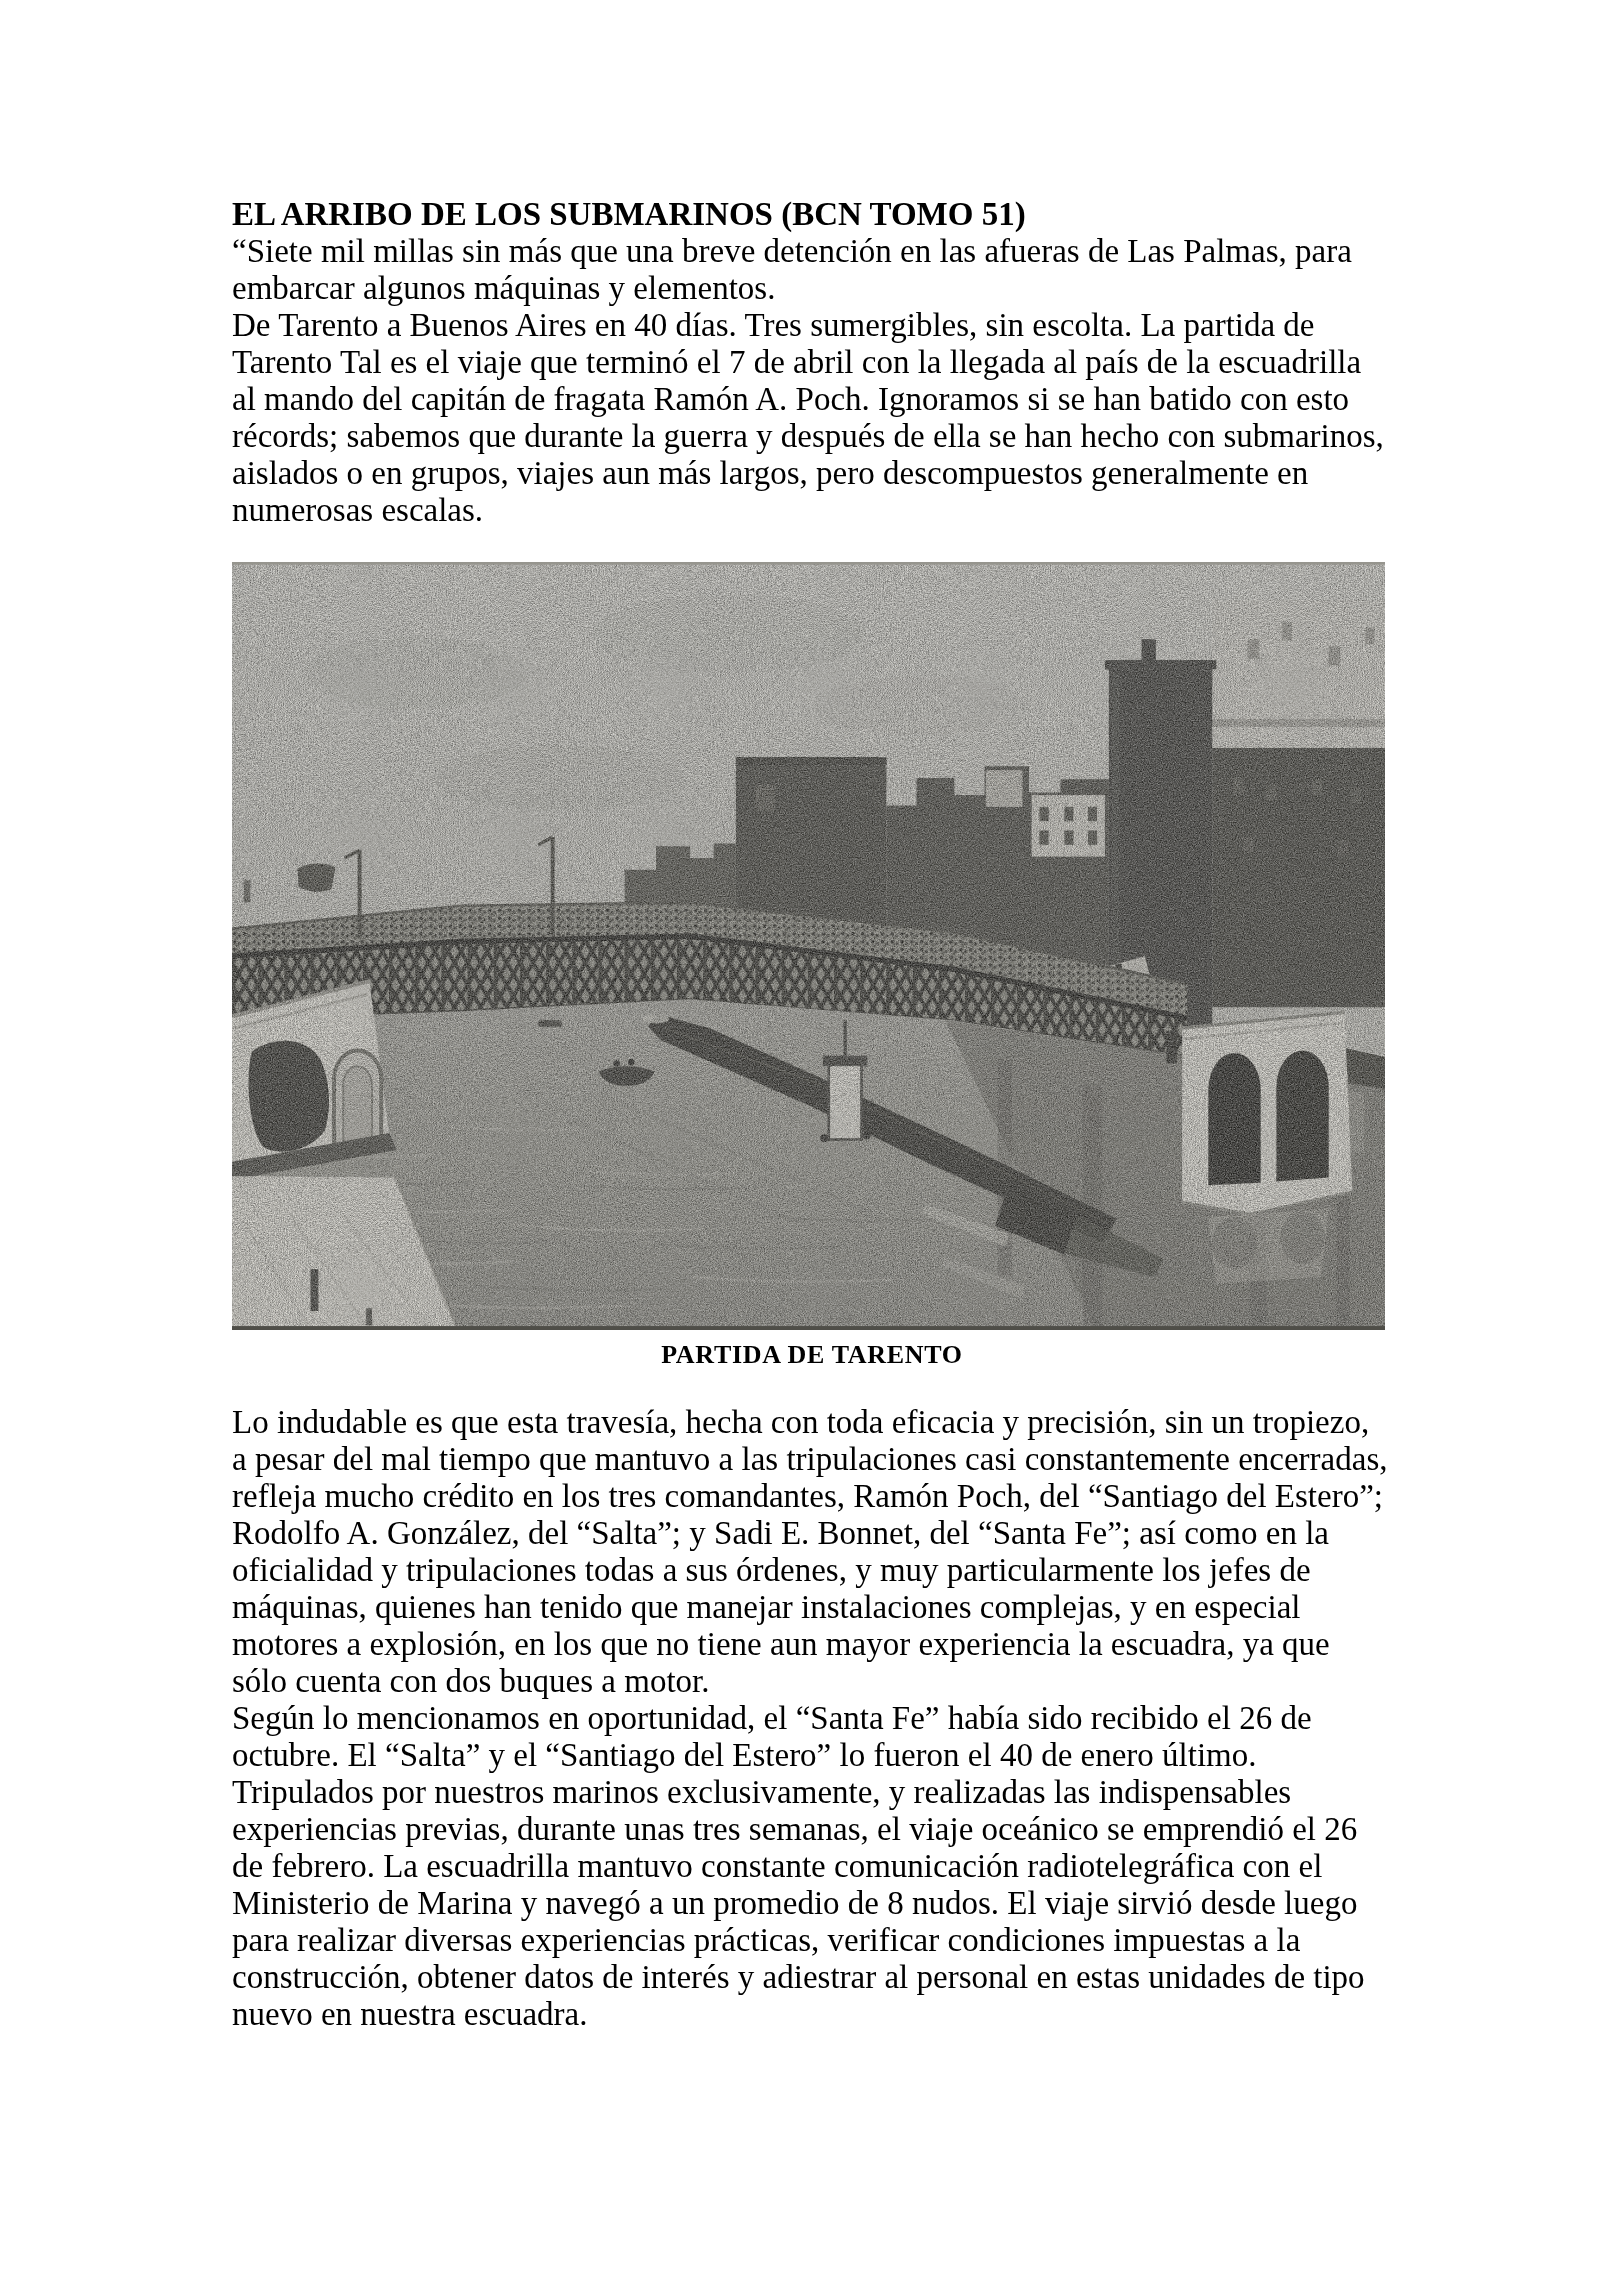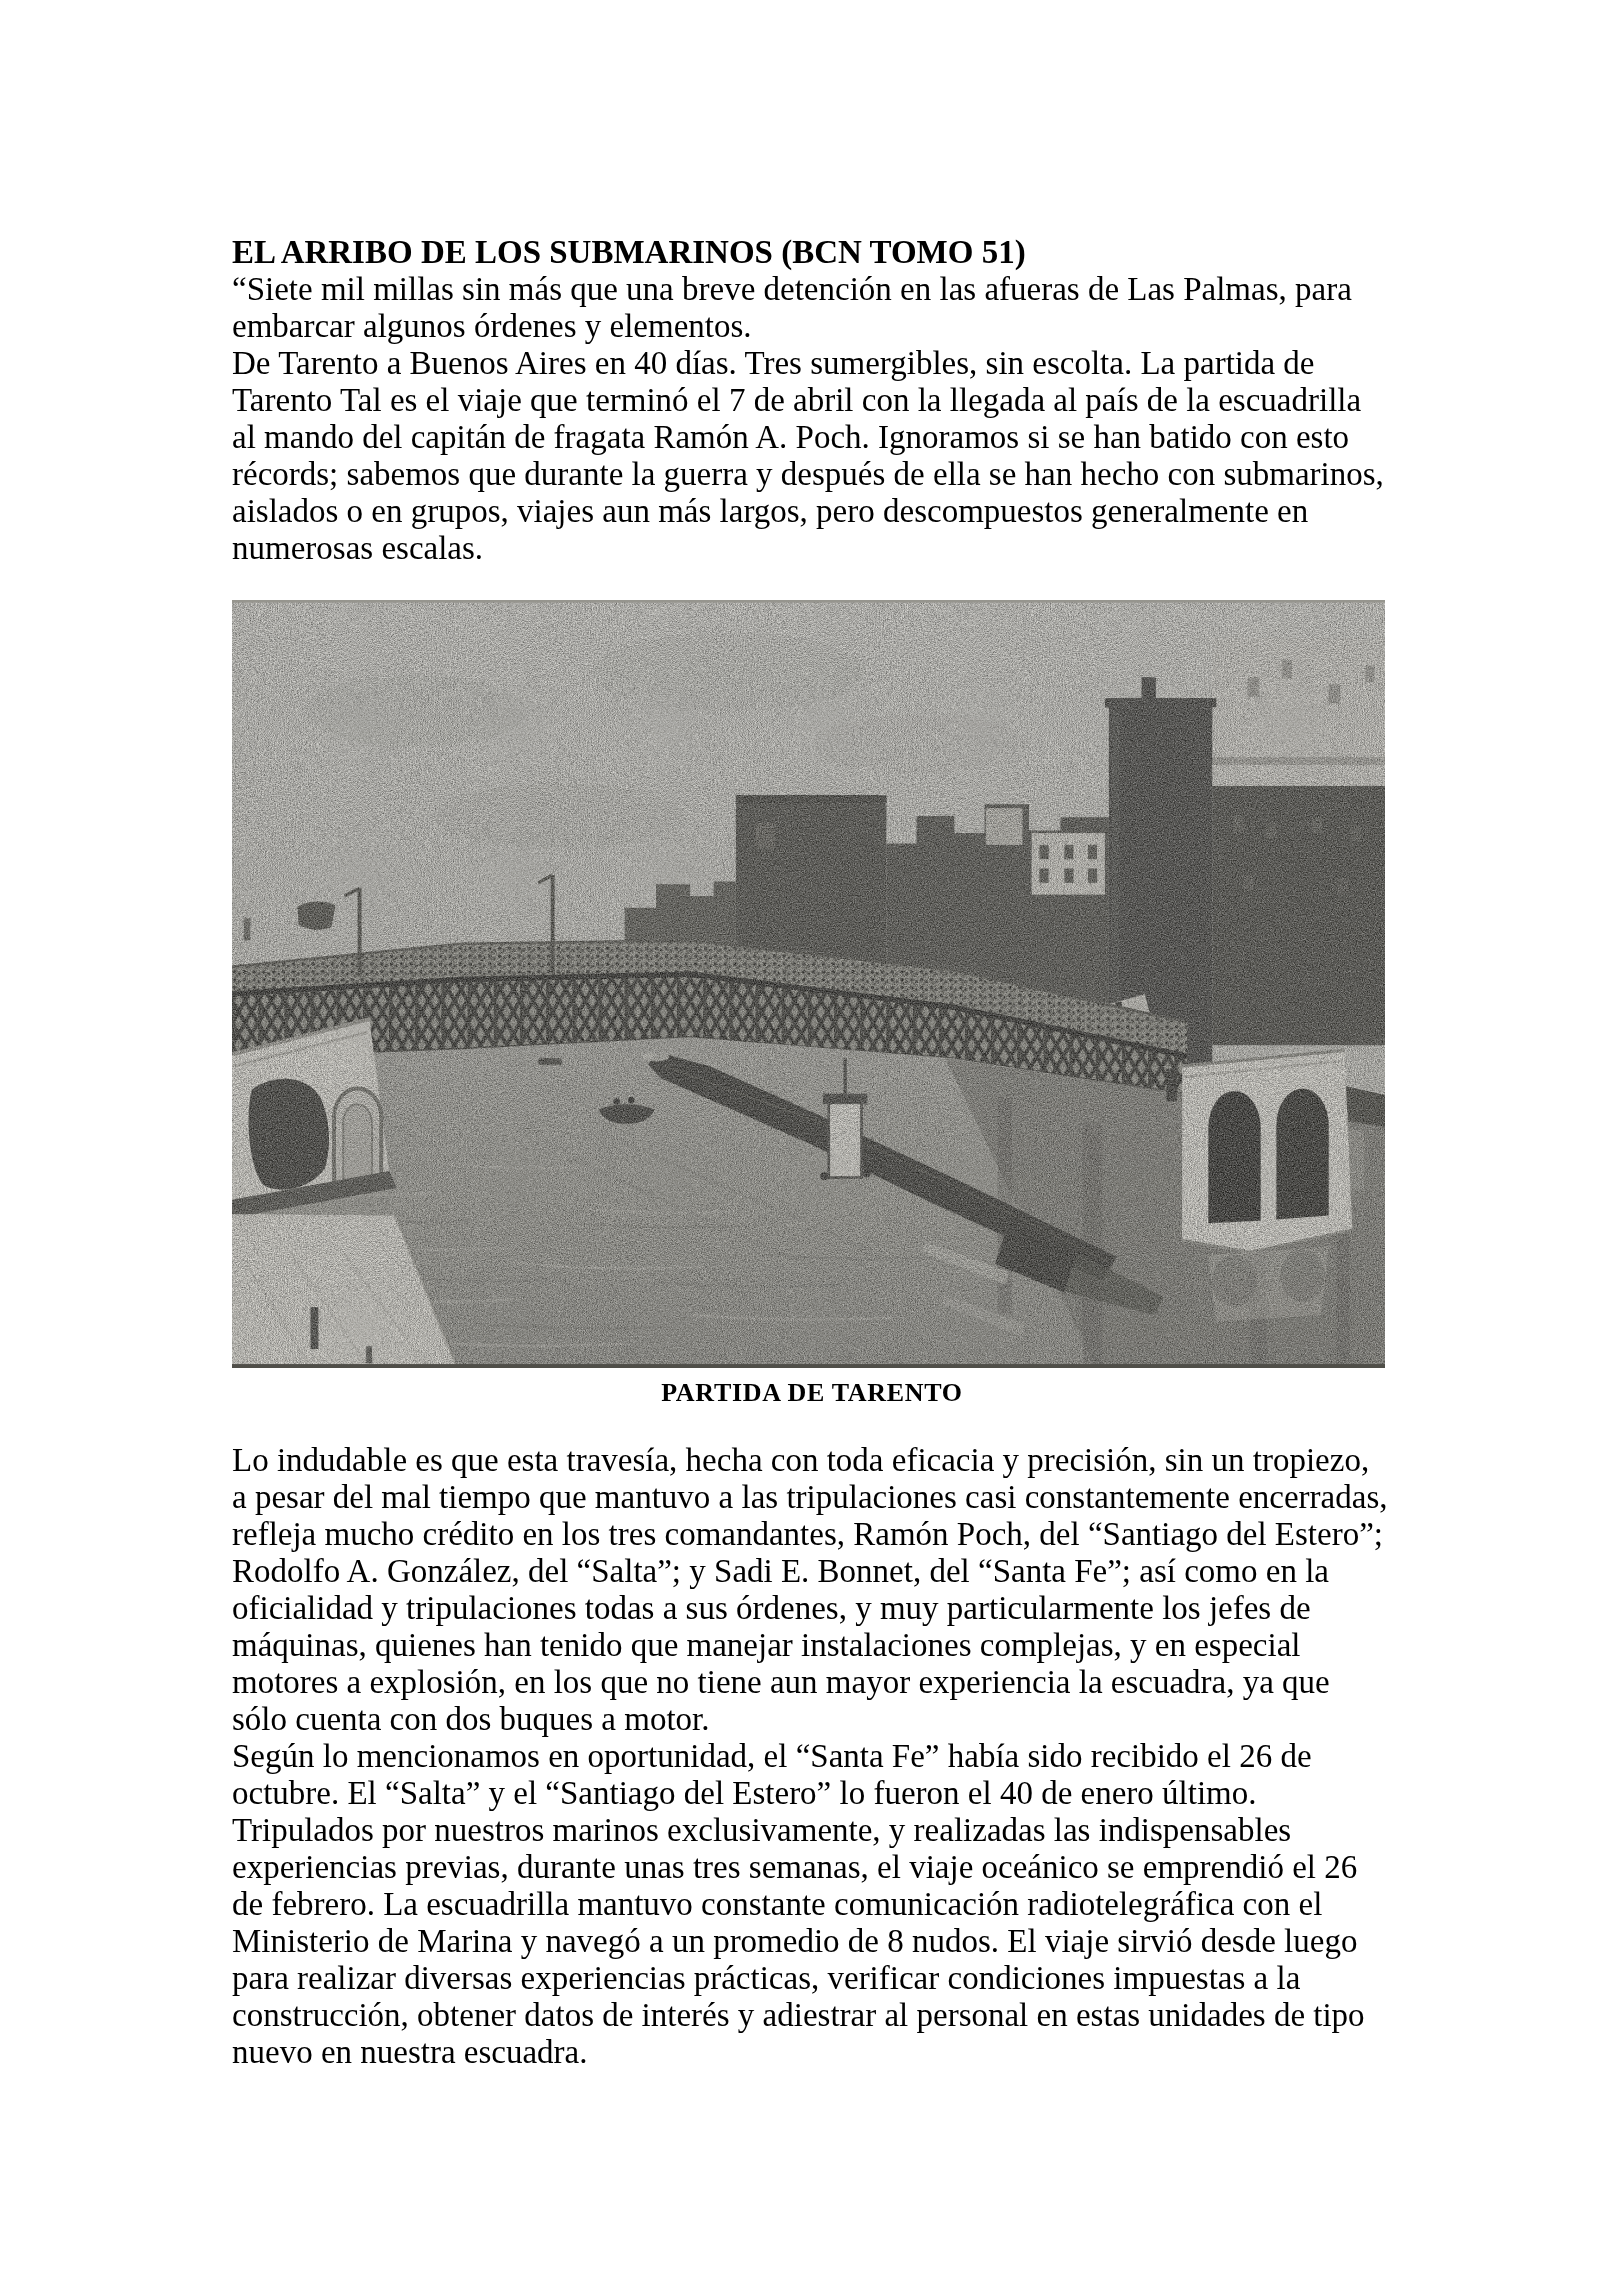--- a/index.html
+++ b/index.html
@@ -2,21 +2,21 @@
 <html style="font-size:10.5px"><head>
 <meta charset="utf-8">
 <style>
   html, body { margin: 0; padding: 0; }
   body { width: 1623px; height: 2295px; background: #ffffff; }
   .page {
     position: relative; width: 1623px; height: 2295px;
     background: #ffffff; color: #000000; overflow: hidden;
     font-family: "Liberation Serif", "DejaVu Serif", serif;
   }
-  .content { position: absolute; left: 232px; top: 196px; width: 1160px; margin-top: 38px; }
+  .content { position: absolute; left: 232px; top: 196px; width: 1160px; }
   .title { font-size: 33px; font-weight: bold; line-height: 37px; margin: 0; }
   .content p { font-size: 33px; line-height: 37px; margin: 0; text-align: left; }
   .photo-figure { margin: 33px 0 0 0; }
   .photo {
     width: 1153px; height: 768px; position: relative;
     background: #c7c6c0; overflow: hidden;
   }
   .photo svg { display: block; width: 1153px; height: 768px; }
   .caption {
     font-weight: bold; font-size: 26px; line-height: 31px;
@@ -24,21 +24,21 @@
   }
 </style>
 </head>
 <body>
 
 <div class="page">
   <div class="content">
 
     <h1 class="title">EL ARRIBO DE LOS SUBMARINOS (BCN TOMO 51)</h1>
 
-    <p>“Siete mil millas sin más que una breve detención en las afueras de Las Palmas, para embarcar algunos órdenes y elementos.</p>
+    <p>“Siete mil millas sin más que una breve detención en las afueras de Las Palmas, para embarcar algunos máquinas y elementos.</p>
     <p>De Tarento a Buenos Aires en 40 días. Tres sumergibles, sin escolta. La partida de Tarento Tal es el viaje que terminó el 7 de abril con la llegada al país de la escuadrilla al mando del capitán de fragata Ramón A. Poch. Ignoramos si se han batido con esto récords; sabemos que durante la guerra y después de ella se han hecho con submarinos, aislados o en grupos, viajes aun más largos, pero descompuestos generalmente en numerosas escalas.</p>
 
     <figure class="photo-figure">
       <div class="photo">
         <svg viewBox="0 0 1762 1173" preserveAspectRatio="none" role="img">
           <defs>
             <linearGradient id="skyG" x1="0" y1="0" x2="0" y2="1">
               <stop offset="0" stop-color="#cbcac4"></stop>
               <stop offset="1" stop-color="#bdbcb5"></stop>
             </linearGradient>

